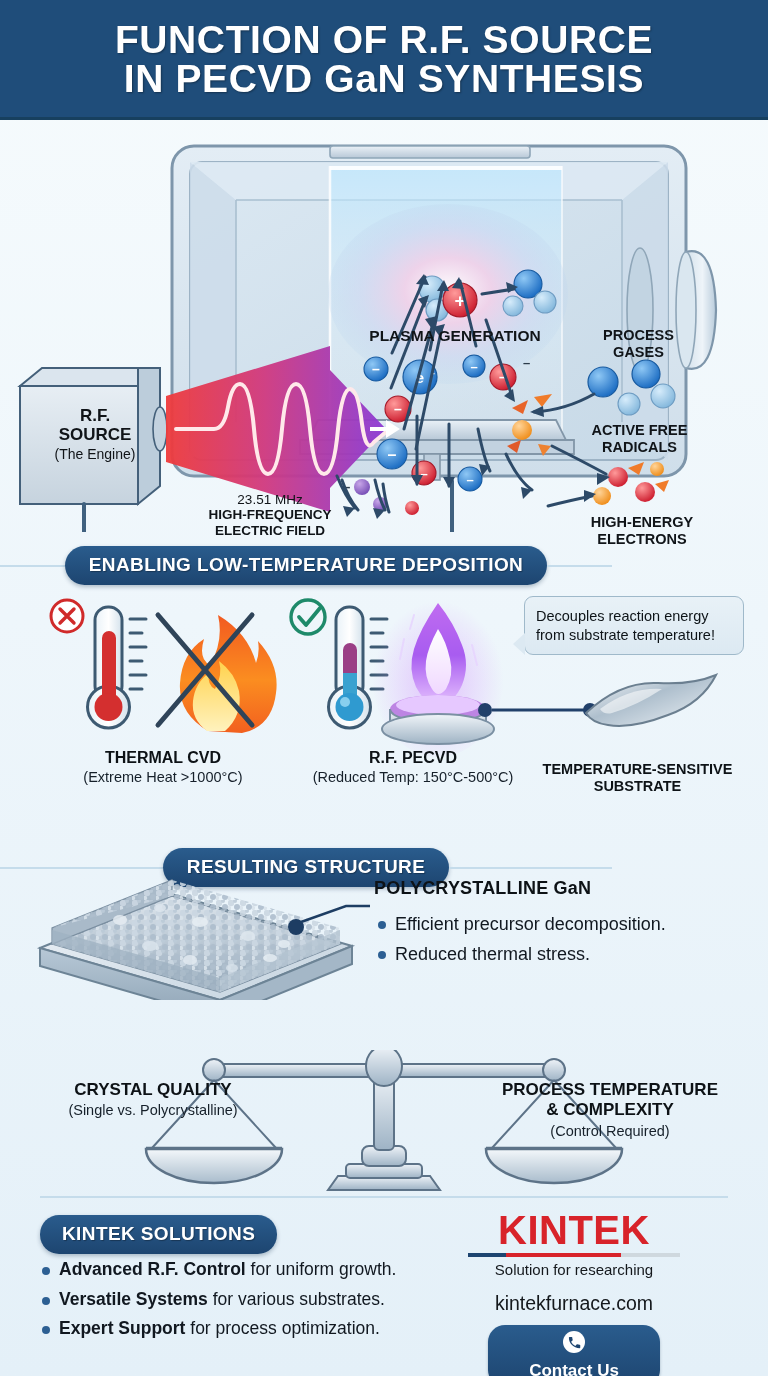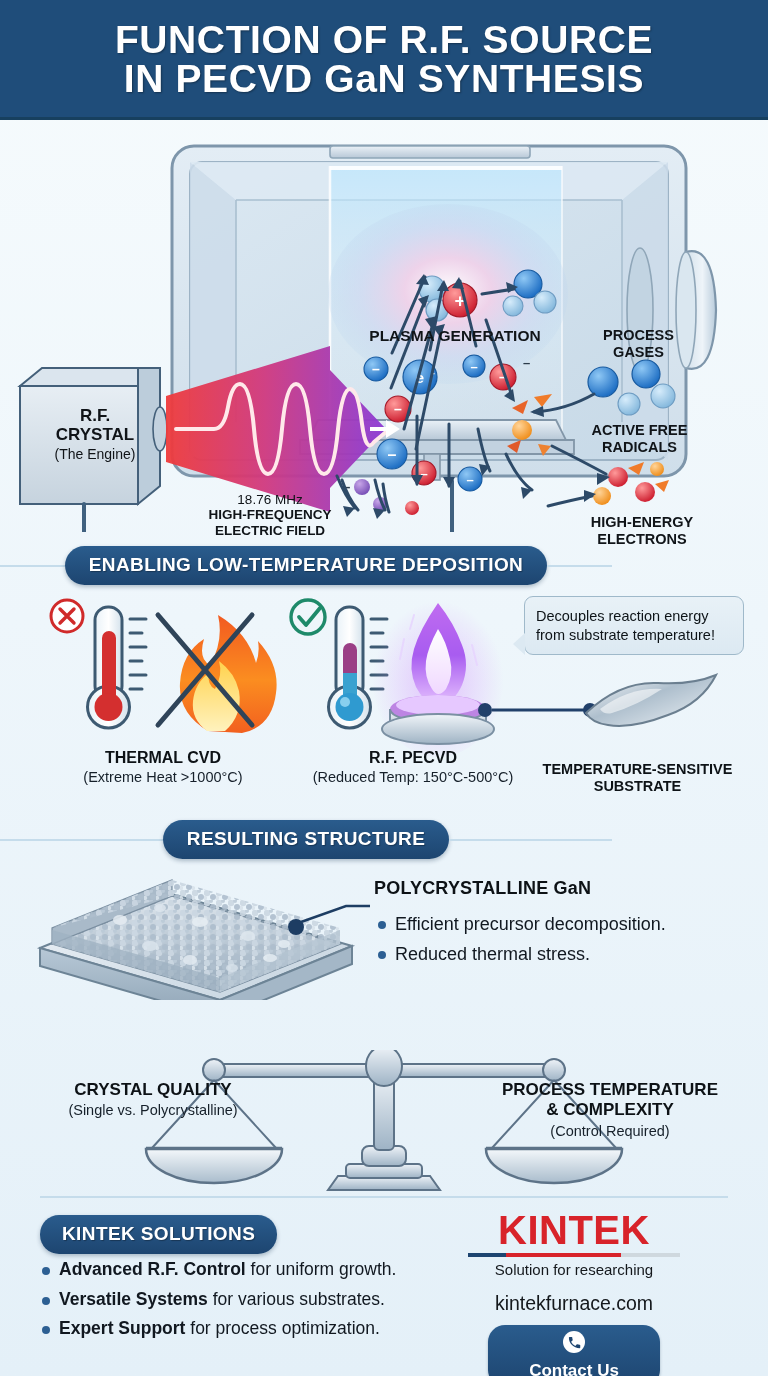--- a/index.html
+++ b/index.html
@@ -89,21 +89,21 @@
     border-top: 11px solid transparent; border-bottom: 11px solid transparent;
     border-right: 12px solid #dce9f2;
   }
   #bubble::after {
     content:""; position:absolute; left:-14px; top:35px;
     border-top: 12px solid transparent; border-bottom: 12px solid transparent;
     border-right: 13px solid #9fb9ca; z-index:-1;
   }
 
   
-  #sec3-pill { top: 820px; }
+  #sec3-pill { top: 848px; }
   #sec3 { position: absolute; left: 0; top: 850px; width: 768px; height: 150px; }
   #poly-title {
     position:absolute; left: 374px; top: 28px;
     font-size: 18px; font-weight: bold; color:#0d1216; letter-spacing:0.2px;
   }
   #poly-list { position:absolute; left: 378px; top: 62px; width: 360px; }
   #poly-list .li { display:flex; align-items:flex-start; margin-bottom: 6px; }
   #poly-list .dot {
     width: 8px; height: 8px; border-radius:50%; background:#2c5f93;
     margin: 9px 9px 0 0; flex: 0 0 auto;
@@ -401,26 +401,26 @@
         <path d="M655 360 l14 -4 l-5 12 z" fill="#f07b2a"></path>
         <path d="M552 322 q32 16 54 28" fill="none" stroke="#2d4a68" stroke-width="3" stroke-linecap="round"></path>
         <path d="M610 353 l-13 -4 l0 12 z" fill="#2d4a68"></path>
         <path d="M548 382 q24 -6 44 -10" fill="none" stroke="#2d4a68" stroke-width="3" stroke-linecap="round"></path>
         <path d="M596 370 l-12 -4 l0 12 z" fill="#2d4a68"></path>
       </g>
     </svg>
 
     <div class="dlabel" id="rf-box-label">
       <span>R.F.</span><br>
-      <span>CRYSTAL</span>
+      <span>SOURCE</span>
       <span class="sub">(The Engine)</span>
     </div>
 
     <div class="dlabel" id="freq-label">
-      <span class="dsub">18.76 MHz</span><br>
+      <span class="dsub">23.51 MHz</span><br>
       <span>HIGH-FREQUENCY</span><br>
       <span>ELECTRIC FIELD</span>
     </div>
 
     <div class="dlabel" id="plasma-label">PLASMA GENERATION</div>
 
     <div class="dlabel" id="gases-label">
       <span>PROCESS</span><br>
       <span>GASES</span>
     </div>

